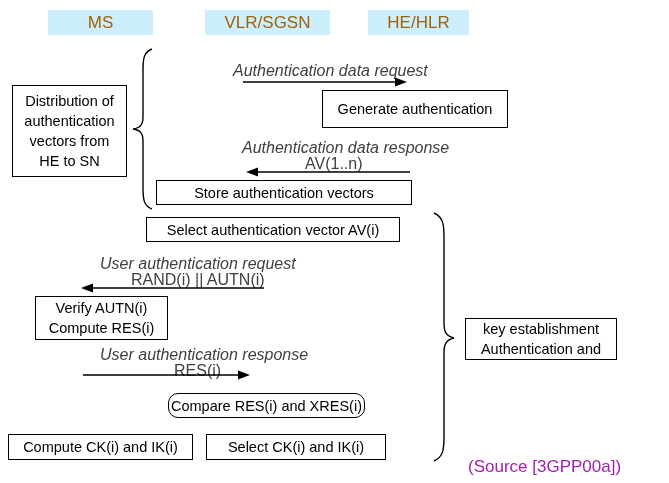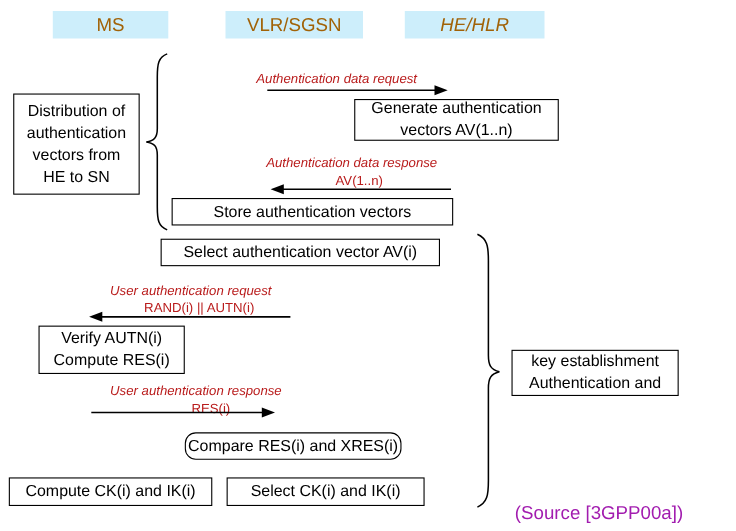--- a/index.html
+++ b/index.html
@@ -36,22 +36,22 @@
     box-sizing: border-box;
     display: flex;
     flex-direction: column;
     align-items: center;
     justify-content: center;
     white-space: nowrap;
   }
   .box span { display: block; }
   .msg-label {
     position: absolute;
-    color: #b91c1c;
-    font-size: 12px;
+    color: #404040;
+    font-size: 16px;
     line-height: 18px;
     white-space: nowrap;
   }
   .msg-label.italic { font-style: italic; }
   .arrow-svg, .brace-svg {
     position: absolute;
     overflow: visible;
   }
   .source-note {
     position: absolute;
@@ -63,42 +63,41 @@
 </style>
 </head>
 <body>
 
 <div id="canvas">
 
   <div class="lane-header" style="left:48px; top:10px; width:105px;">MS</div>
 
   <div class="lane-header" style="left:205px; top:10px; width:125px;">VLR/SGSN</div>
 
-  <div class="lane-header" style="left:368px; top:10px; width:127px;font-style:italic;">HE/HLR</div>
+  <div class="lane-header" style="left:368px; top:10px; width:101px;">HE/HLR</div>
 
   <div class="box" style="left:12px; top:85px; width:115px; height:92px;">
     <span>Distribution of</span>
     <span>authentication</span>
     <span>vectors from</span>
     <span>HE to SN</span>
   </div>
 
   <svg class="brace-svg" style="left:130px; top:46px;" width="26" height="166">
     <path d="M 22 3 C 14 6, 13 12, 13 24 L 13 71 C 13 79, 10 82, 3 83 C 10 84, 13 87, 13 95 L 13 142 C 13 154, 14 160, 22 163" fill="none" stroke="#000000" stroke-width="1.4"></path>
   </svg>
 
   <div class="msg-label italic" style="left:233px; top:62px;">Authentication data request</div>
   <svg class="arrow-svg" style="left:243px; top:74px;" width="166" height="16">
     <line x1="0" y1="8" x2="158" y2="8" stroke="#000000" stroke-width="1.5"></line>
     <polygon points="164,8 152,3.5 152,12.5" fill="#000000"></polygon>
   </svg>
 
   <div class="box" style="left:322px; top:90px; width:186px; height:38px;">
     <span>Generate authentication</span>
-    <span>vectors AV(1..n)</span>
   </div>
 
   <div class="msg-label italic" style="left:242px; top:139px;">Authentication data response</div>
   <div class="msg-label" style="left:305px; top:155px;">AV(1..n)</div>
   <svg class="arrow-svg" style="left:246px; top:164px;" width="168" height="16">
     <line x1="6" y1="8" x2="164" y2="8" stroke="#000000" stroke-width="1.5"></line>
     <polygon points="0,8 12,3.5 12,12.5" fill="#000000"></polygon>
   </svg>
 
   <div class="box" style="left:156px; top:180px; width:256px; height:25px;">

